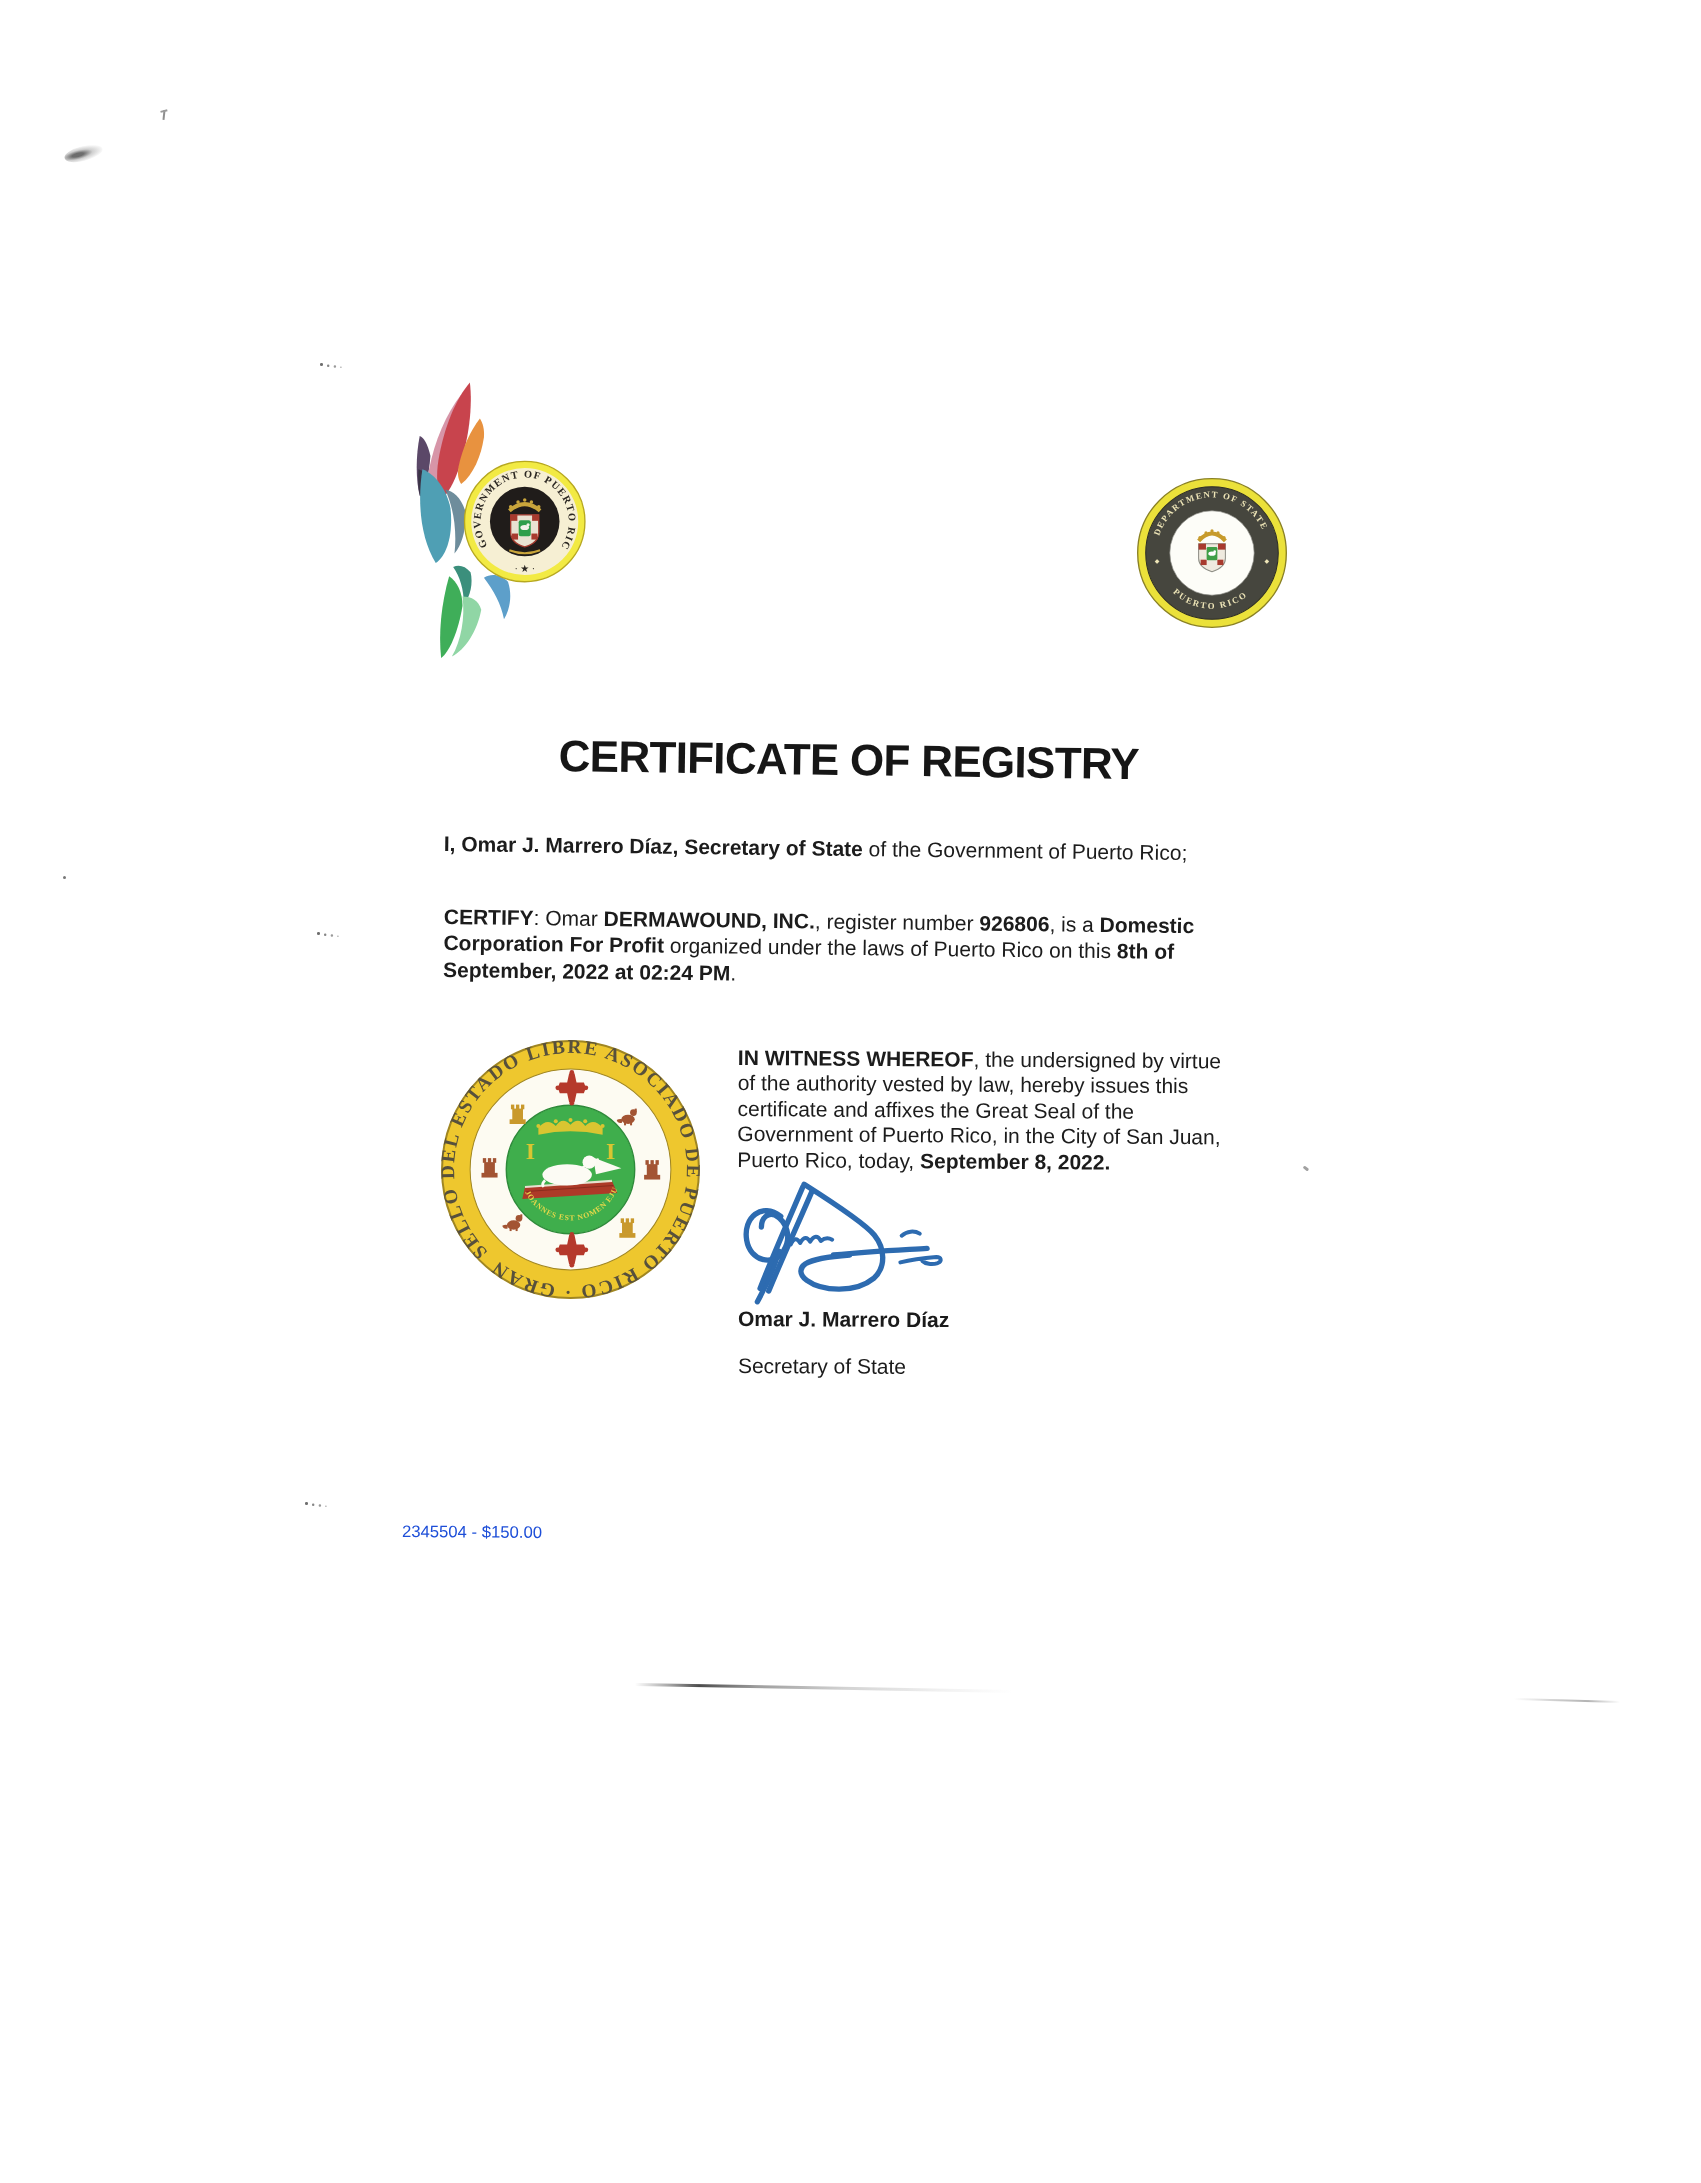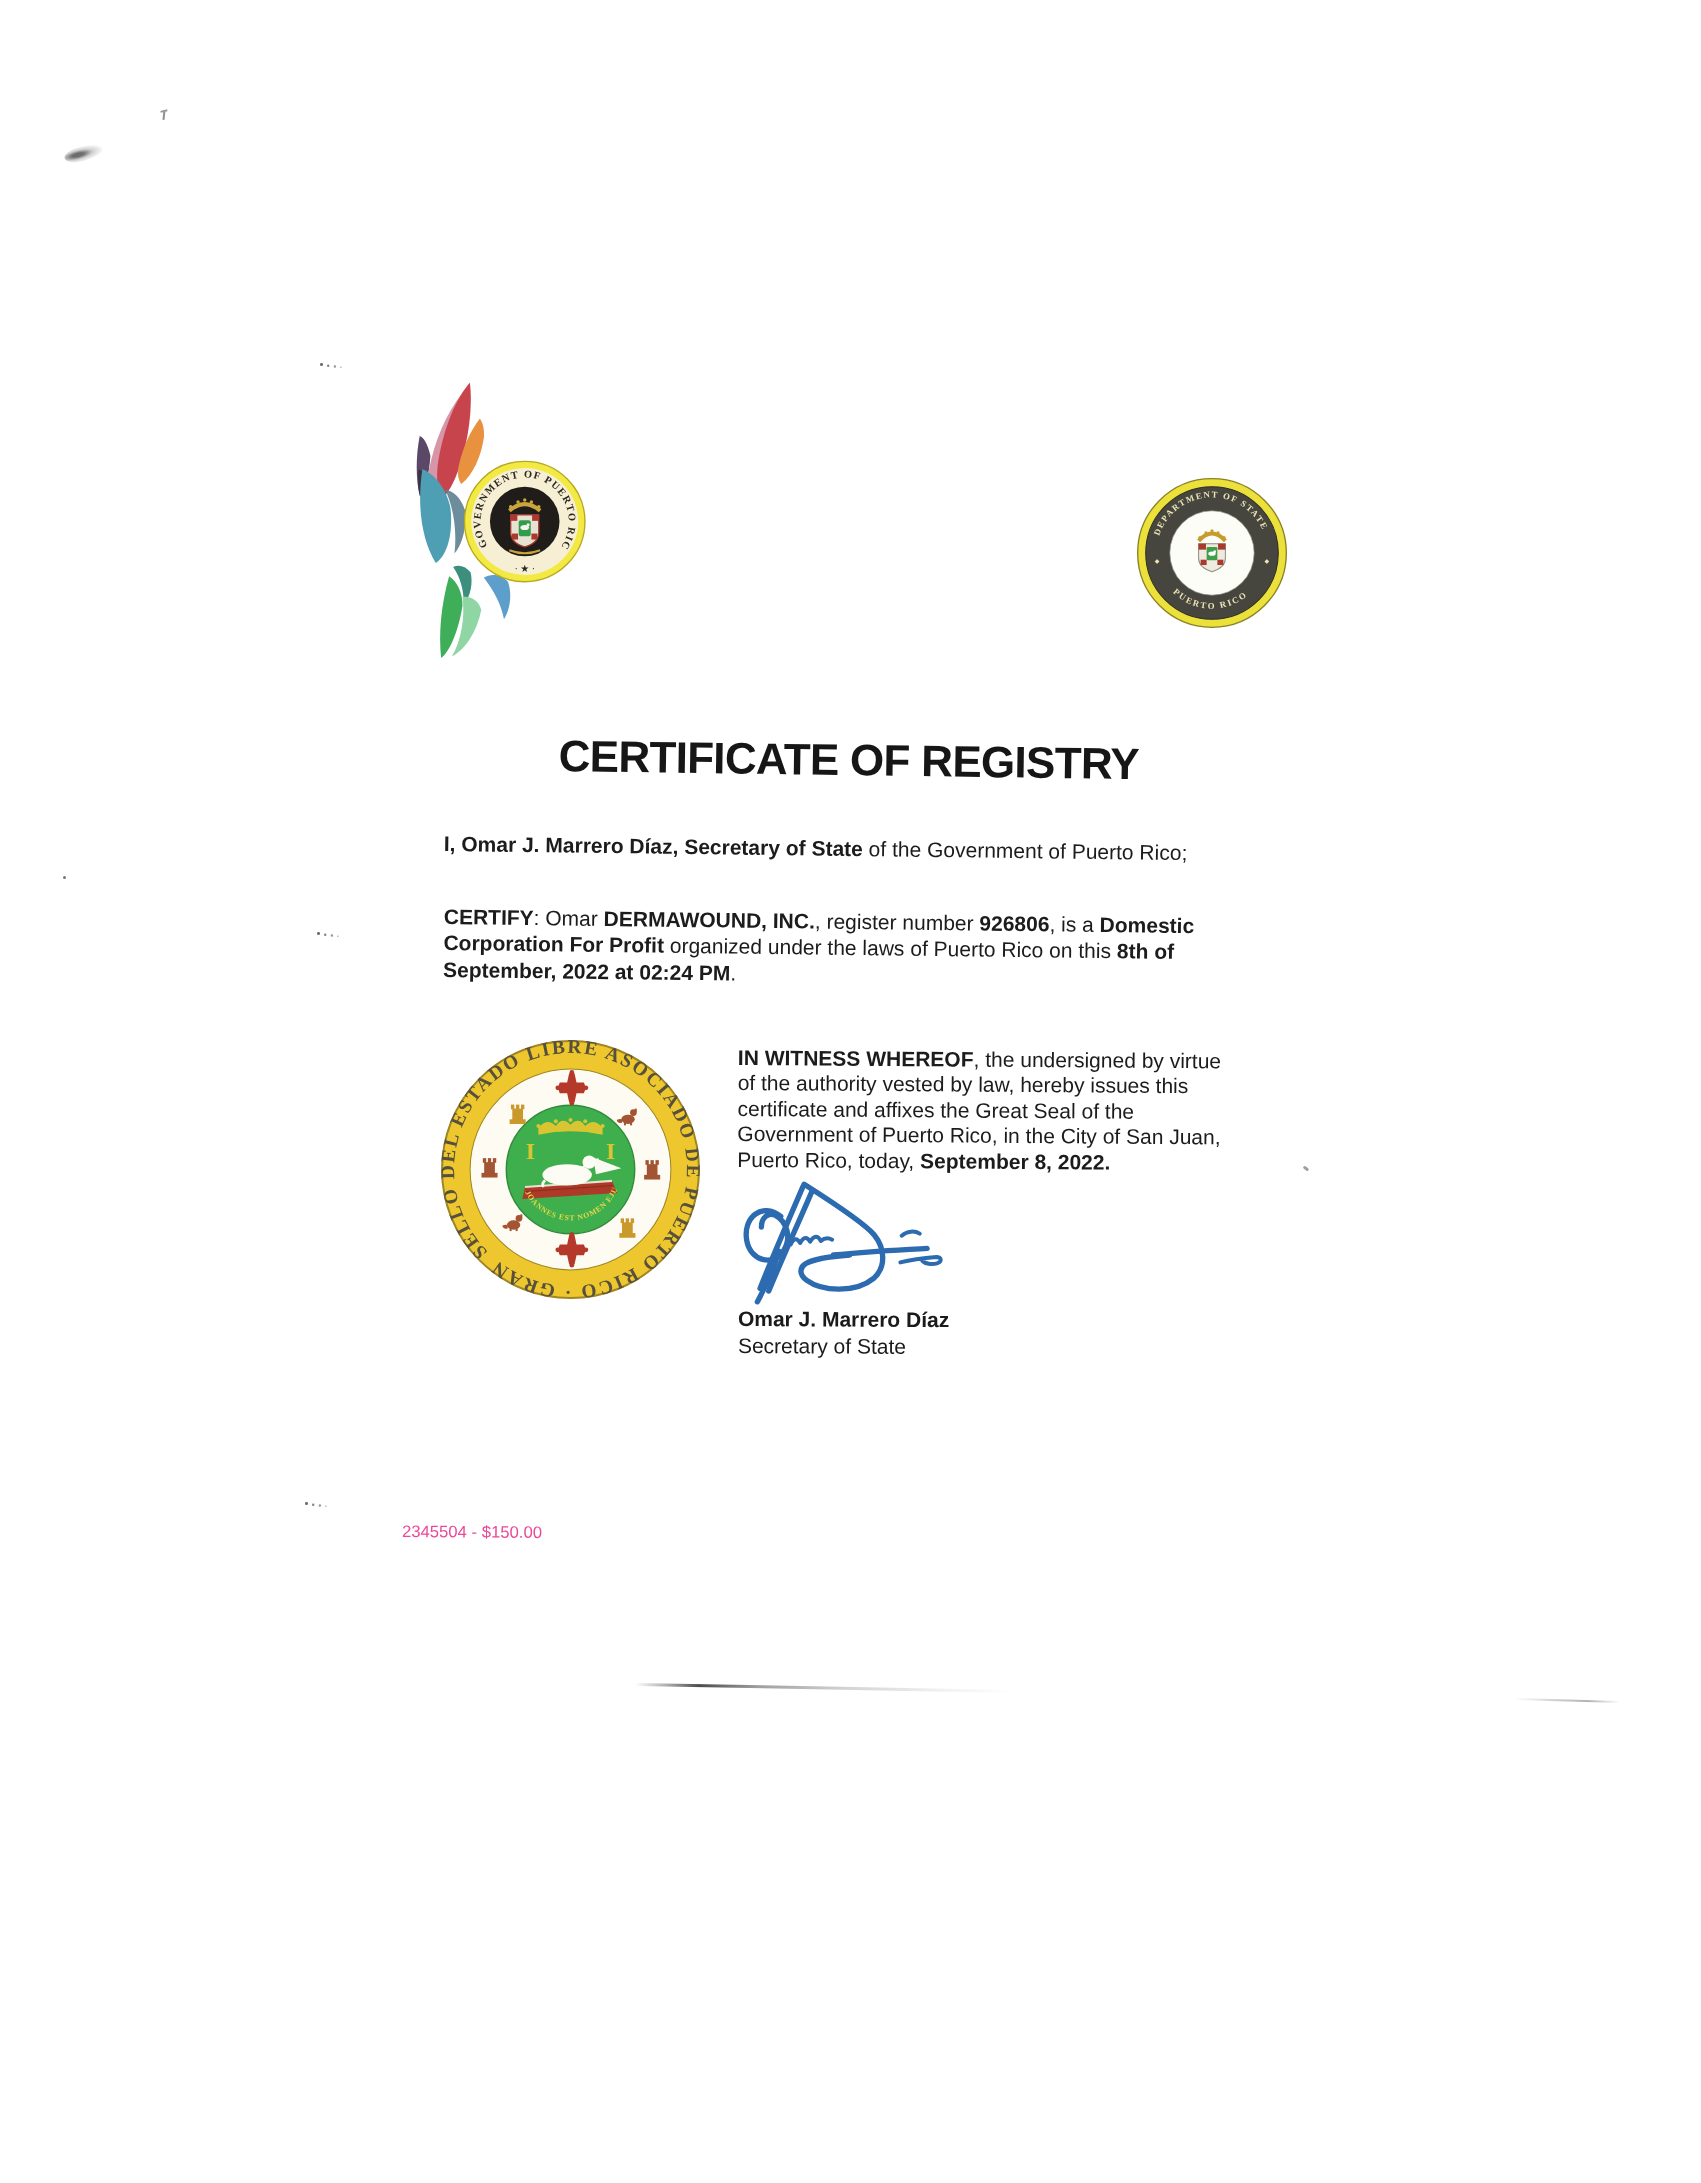--- a/index.html
+++ b/index.html
@@ -18,22 +18,22 @@
   }
   .body-text{
     font-size:21px;line-height:26px;color:#1c1c1c;
     transform-origin:left top;
   }
   .body-text b{font-weight:bold;}
   .intro{width:816px;transform:rotate(0.7deg);}
   .certify{width:813px;transform:rotate(0.7deg);line-height:26.4px;}
   .witness{width:538px;transform:rotate(0.4deg);line-height:25.4px;}
   .signer-name{font-size:21px;font-weight:bold;white-space:nowrap;transform:rotate(0.3deg);transform-origin:left top;}
-  .signer-role{font-size:21px;white-space:nowrap;transform:rotate(0.3deg);transform-origin:left top;}
-  .footer-text{font-size:16.7px;color:#ec4899;white-space:nowrap;transform:rotate(0.4deg);transform-origin:left top;}
+  .signer-role{font-size:21px;white-space:nowrap;transform:rotate(0.3deg);transform-origin:left top;margin-top:20px;}
+  .footer-text{font-size:16.7px;color:#1d4ed8;white-space:nowrap;transform:rotate(0.4deg);transform-origin:left top;}
   
   .smudge{
     width:39px;height:14.7px;border-radius:50%;
     background:radial-gradient(ellipse at 35% 50%, rgba(60,60,60,.75) 0 16%, rgba(120,120,120,.35) 42%, rgba(210,210,210,0) 75%);
     transform:rotate(-14deg);
   }
   .tinymark{width:2px;height:10px;background:#8e8e8e;transform:rotate(6deg);}
   .tinymark::before{content:"";position:absolute;left:-2.7px;top:0;width:7.4px;height:2px;background:#9a9a9a;transform:rotate(-20deg);}
   .dots{width:2.7px;height:2.7px;border-radius:50%;background:#6f6f6f;
         box-shadow:6.7px 1.3px 0 -0.3px #868686, 13.4px 2px 0 -0.3px #9a9a9a, 19.4px 2.7px 0 -0.7px #b0b0b0;}

